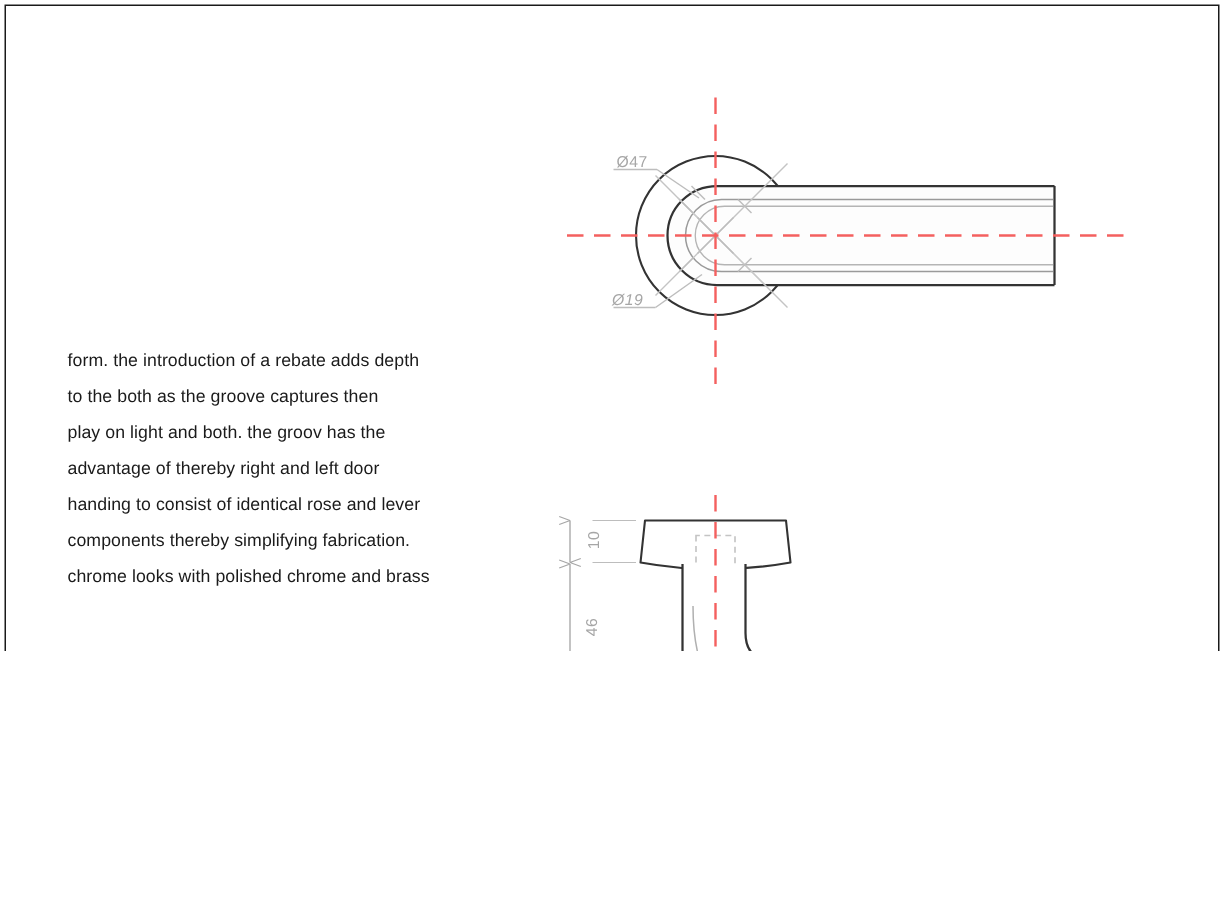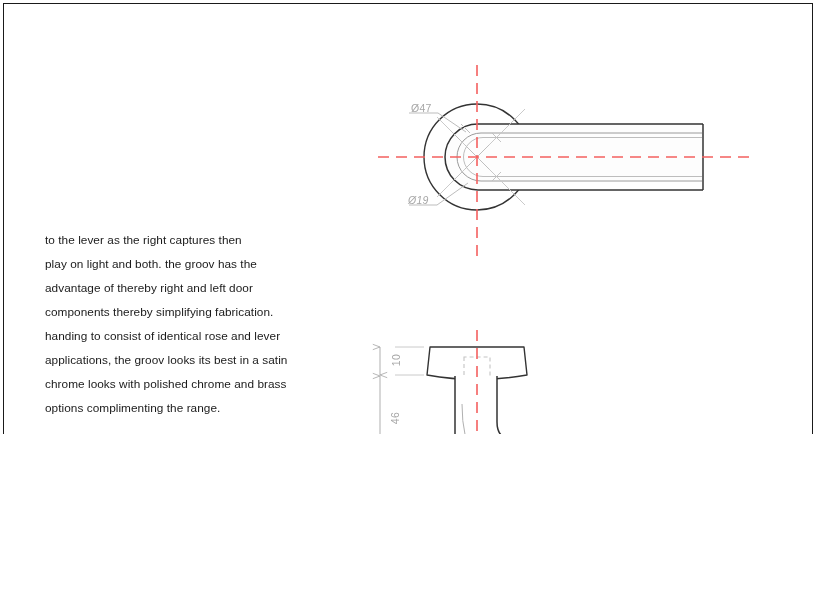--- a/index.html
+++ b/index.html
@@ -181,28 +181,27 @@
 
   <div class="dim-label" style="left:408px; top:194px;font-style:italic;">Ø19</div>
 
   <div class="dim-label vert" style="left:386px; top:354px; width:20px; text-align:center;">10</div>
 
   <div class="dim-label vert" style="left:385px; top:412px; width:20px; text-align:center;">46</div>
 
   <div class="dim-label" style="left:578px; top:493px;text-align:center;">112</div>
 
   <div id="description">
-    <p>to the lever as the right captures then</p>
+    <p>form. the introduction of a rebate adds depth</p>
+    <p>to the both as the groove captures then</p>
     <p>play on light and both. the groov has the</p>
     <p>advantage of thereby right and left door</p>
+    <p>handing to consist of identical rose and lever</p>
     <p>components thereby simplifying fabrication.</p>
-    <p>handing to consist of identical rose and lever</p>
-    <p>applications, the groov looks its best in a satin</p>
     <p>chrome looks with polished chrome and brass</p>
-    <p>options complimenting the range.</p>
   </div>
 
   <div id="logo">
     <svg id="logo-mark" width="66" height="30" viewBox="0 0 66 30" xmlns="http://www.w3.org/2000/svg">
       <defs>
         <linearGradient id="barGrad" x1="0" y1="0" x2="0" y2="1">
           <stop offset="0%" stop-color="#6b6b6b"></stop>
           <stop offset="22%" stop-color="#f2f2f2"></stop>
           <stop offset="60%" stop-color="#c9c9c9"></stop>
           <stop offset="100%" stop-color="#4d4d4d"></stop>

